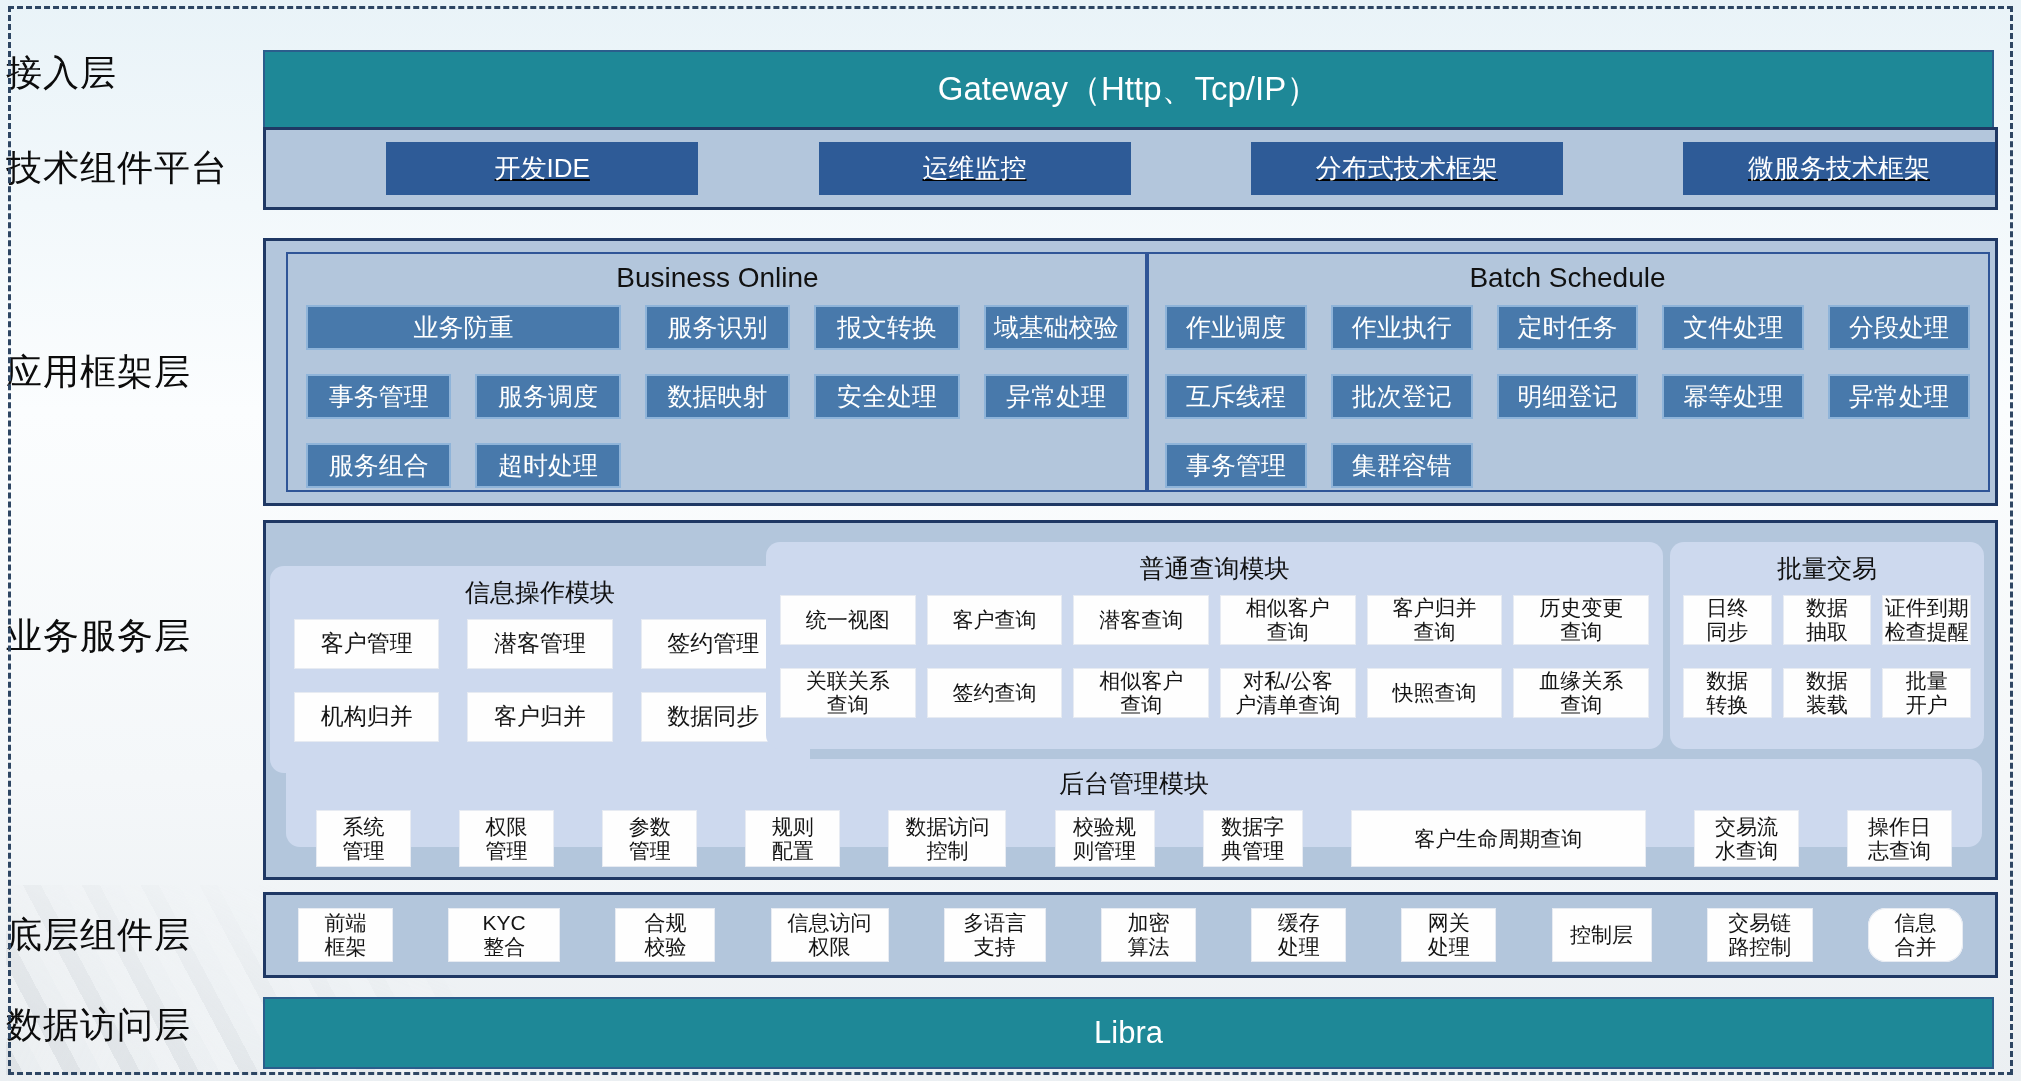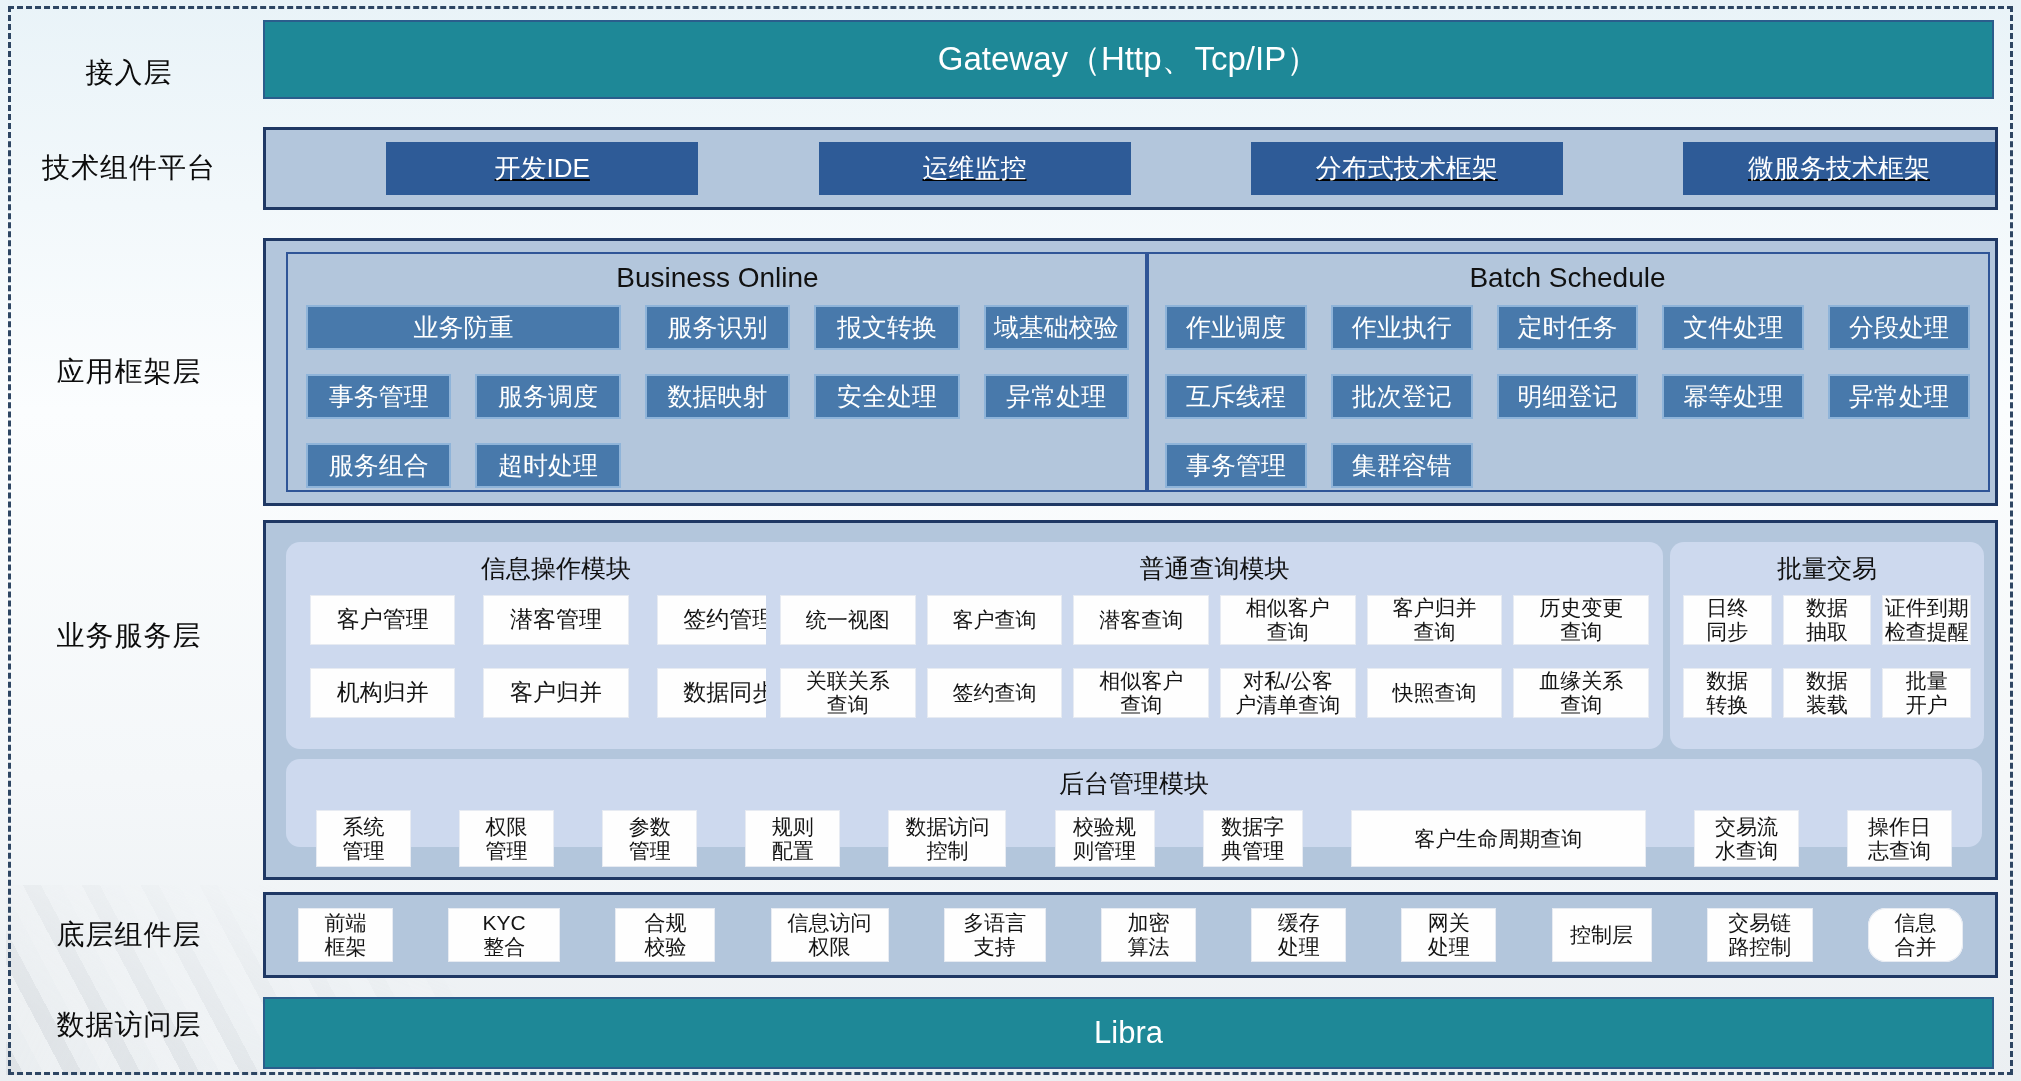--- a/index.html
+++ b/index.html
@@ -7,26 +7,26 @@
   .page{position:relative;width:2021px;height:1081px;overflow:hidden;
         background:linear-gradient(180deg,#e9f3f8 0%,#fbfdfe 38%,#f4f7f9 72%,#ebeff2 100%);}
   .bg-texture{position:absolute;left:6px;bottom:6px;width:450px;height:190px;opacity:.45;pointer-events:none;
         background:
           repeating-linear-gradient(62deg, rgba(196,201,206,.55) 0 16px, rgba(238,241,243,.65) 16px 34px, rgba(255,255,255,.5) 34px 52px),
           linear-gradient(115deg,#d8dcdf 0%,rgba(255,255,255,0) 55%);
         -webkit-mask-image:linear-gradient(to top right,#000 20%,transparent 80%);
         mask-image:linear-gradient(to top right,#000 20%,transparent 80%);}
   .dashed-frame{position:absolute;left:8px;top:6px;right:8px;bottom:6px;border:3px dashed #2e4663;pointer-events:none;}
 
-  .side-label{position:absolute;left:0;width:258px;height:36px;line-height:36px;text-align:center;
-        font-size:28px;color:#0c0c0c;letter-spacing:1px;}
+  .side-label{position:absolute;left:0;width:258px;height:36px;line-height:36px;text-align:left;
+        font-size:36px;color:#0c0c0c;letter-spacing:1px;padding-left:6px;}
 
   .teal-bar{position:absolute;left:263px;width:1731px;background:#1e8897;border:2px solid #2b5d8c;
         display:flex;align-items:center;justify-content:center;color:#fff;box-sizing:border-box;}
-  .gateway{top:20px;height:79px;font-size:33px;text-align:center;}
+  .gateway{top:50px;height:79px;font-size:33px;text-align:center;}
   .libra{top:997px;height:72px;font-size:31px;}
 
   .steel-box{position:absolute;left:263px;width:1735px;background:#b3c6dc;border:3px solid #1f3864;box-sizing:border-box;}
   .tech-row{top:127px;height:83px;display:flex;align-items:center;}
   .tech-cell{flex:1 1 0;display:flex;justify-content:flex-end;text-decoration:underline;}
   .btn-dark{width:312px;height:53px;background:#2e5b97;color:#fff;font-size:26px;
         display:flex;align-items:center;justify-content:center;}
 
   .app-row{top:238px;height:268px;}
   .app-panel{position:absolute;top:11px;height:240px;border:2px solid #2f5597;box-sizing:border-box;
@@ -140,21 +140,21 @@
 则管理</div>
           <div class="btn-white fs21" style="flex: 0 0 100px;">数据字
 典管理</div>
           <div class="btn-white fs21" style="flex: 0 0 295px;">客户生命周期查询</div>
           <div class="btn-white fs21" style="flex: 0 0 105px;">交易流
 水查询</div>
           <div class="btn-white fs21" style="flex: 0 0 105px;">操作日
 志查询</div>
         </div>
     </div>
-  <div class="module-panel" style="left: 20px; width: 540px;">
+  <div class="module-panel" style="left: 4px; width: 540px; margin-top: 24px;">
         <div class="module-title">信息操作模块</div>
         <div class="module-grid" style="grid-template-columns: repeat(3, 1fr); column-gap: 28px; padding: 0px 24px;">
           <div class="btn-white fs23">客户管理</div>
           <div class="btn-white fs23">潜客管理</div>
           <div class="btn-white fs23">签约管理</div>
           <div class="btn-white fs23">机构归并</div>
           <div class="btn-white fs23">客户归并</div>
           <div class="btn-white fs23">数据同步</div>
         </div>
       </div>

